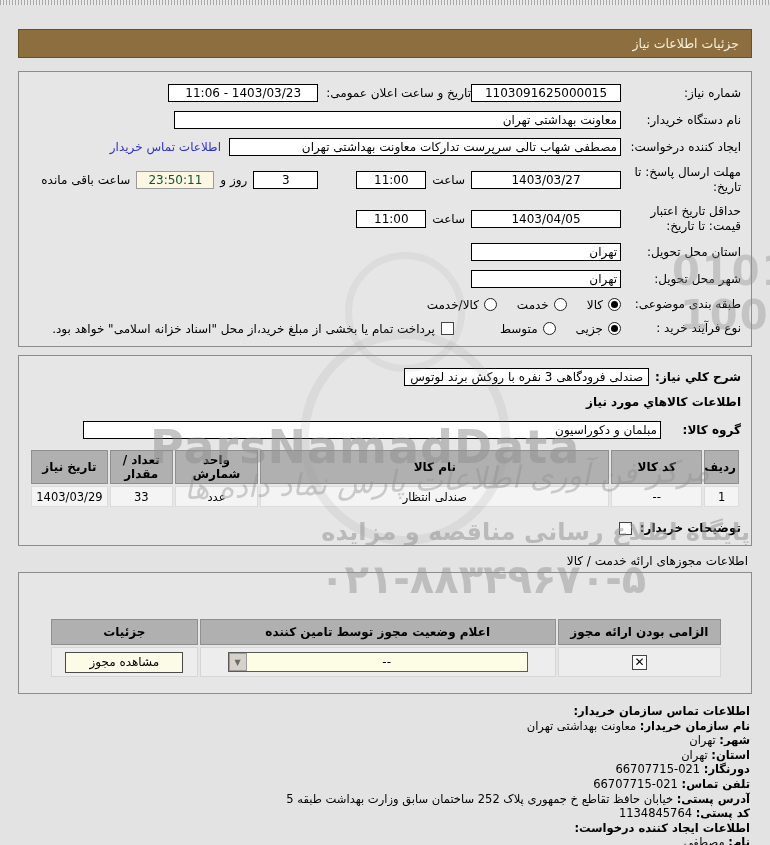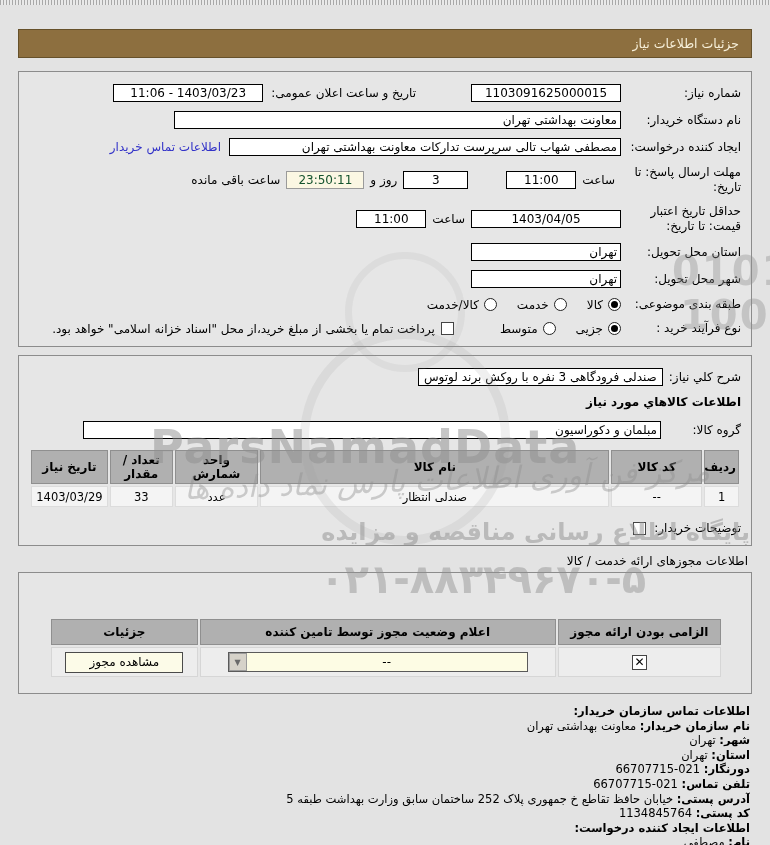--- a/index.html
+++ b/index.html
@@ -14,30 +14,30 @@
   .titlebar {
     margin:24px 18px 0; height:29px; background:#8d6f3f; border:1px solid #66512a;
     color:#f7f0da; display:flex; align-items:center; padding:0 12px; font-size:12.5px;
   }
   .panel { margin:0 18px; border:1px solid #8c8c8c; background:#e6e6e6; position:relative; }
   #panel-main { margin-top:13px; padding:12px 4px 6px; }
   #panel-need { margin-top:8px; padding:12px 4px 8px; }
   #panel-lic  { margin-top:4px; height:122px; }
   .row { display:flex; align-items:center; margin:0 6px 9px; }
   .lbl { width:120px; flex:none; line-height:1.25; }
-  .b { font-weight:normal; }
+  .b { font-weight:bold; }
   .inp {
     height:18px; border:1px solid #000; background:#fff; display:flex; align-items:center;
     font-size:12px; flex:none; padding:0 3px; overflow:hidden; white-space:nowrap;
   }
   .c { justify-content:center; }
   .ltr { direction:ltr; }
   .w150 { width:150px; } .w70 { width:70px; } .w65 { width:65px; } .w80 { width:80px; }
   .wide1 { width:447px; } .wide2 { width:392px; }
-  .gap55 { margin-left:55px; } .gap38 { margin-right:38px; }
+  .gap55 { } .gap38 { margin-right:38px; }
   .mx6 { margin:0 6px; }
   .link { color:#3232c8; margin-right:8px; cursor:pointer; }
   .time-rem { background:#fbf7e3; border:1px solid #9a9a9a; color:#14532d; width:78px; justify-content:center; }
   .radio { width:13px; height:13px; border:1px solid #222; border-radius:50%; background:#fff;
     display:inline-flex; align-items:center; justify-content:center; flex:none; }
   .radio.sel::after { content:""; width:7px; height:7px; border-radius:50%; background:#000; }
   .opt { display:inline-flex; align-items:center; gap:5px; margin-left:20px; }
   .checkbox { width:13px; height:13px; border:1px solid #444; background:#fff; flex:none;
     display:inline-flex; align-items:center; justify-content:center; font-size:10px; line-height:1; }
   .checkbox.big { width:15px; height:15px; font-size:12px; }
@@ -97,20 +97,21 @@
   </div>
 
   <div class="row">
     <span class="lbl">ایجاد کننده درخواست:</span>
     <span class="inp wide2">مصطفی شهاب تالی سرپرست تدارکات معاونت بهداشتی تهران</span>
     <a class="link">اطلاعات تماس خریدار</a>
   </div>
 
   <div class="row">
     <span class="lbl">مهلت ارسال پاسخ: تا تاریخ:</span>
+    <span class="inp w150 c ltr">1403/03/27</span>
     <span class="mx6">ساعت</span>
     <span class="inp w70 c ltr">11:00</span>
     <span class="inp w65 c ltr gap38">3</span>
     <span class="mx6">روز و</span>
     <span class="inp time-rem ltr">23:50:11</span>
     <span class="mx6">ساعت باقی مانده</span>
   </div>
 
   <div class="row">
     <span class="lbl">حداقل تاریخ اعتبار قیمت: تا تاریخ:</span>

